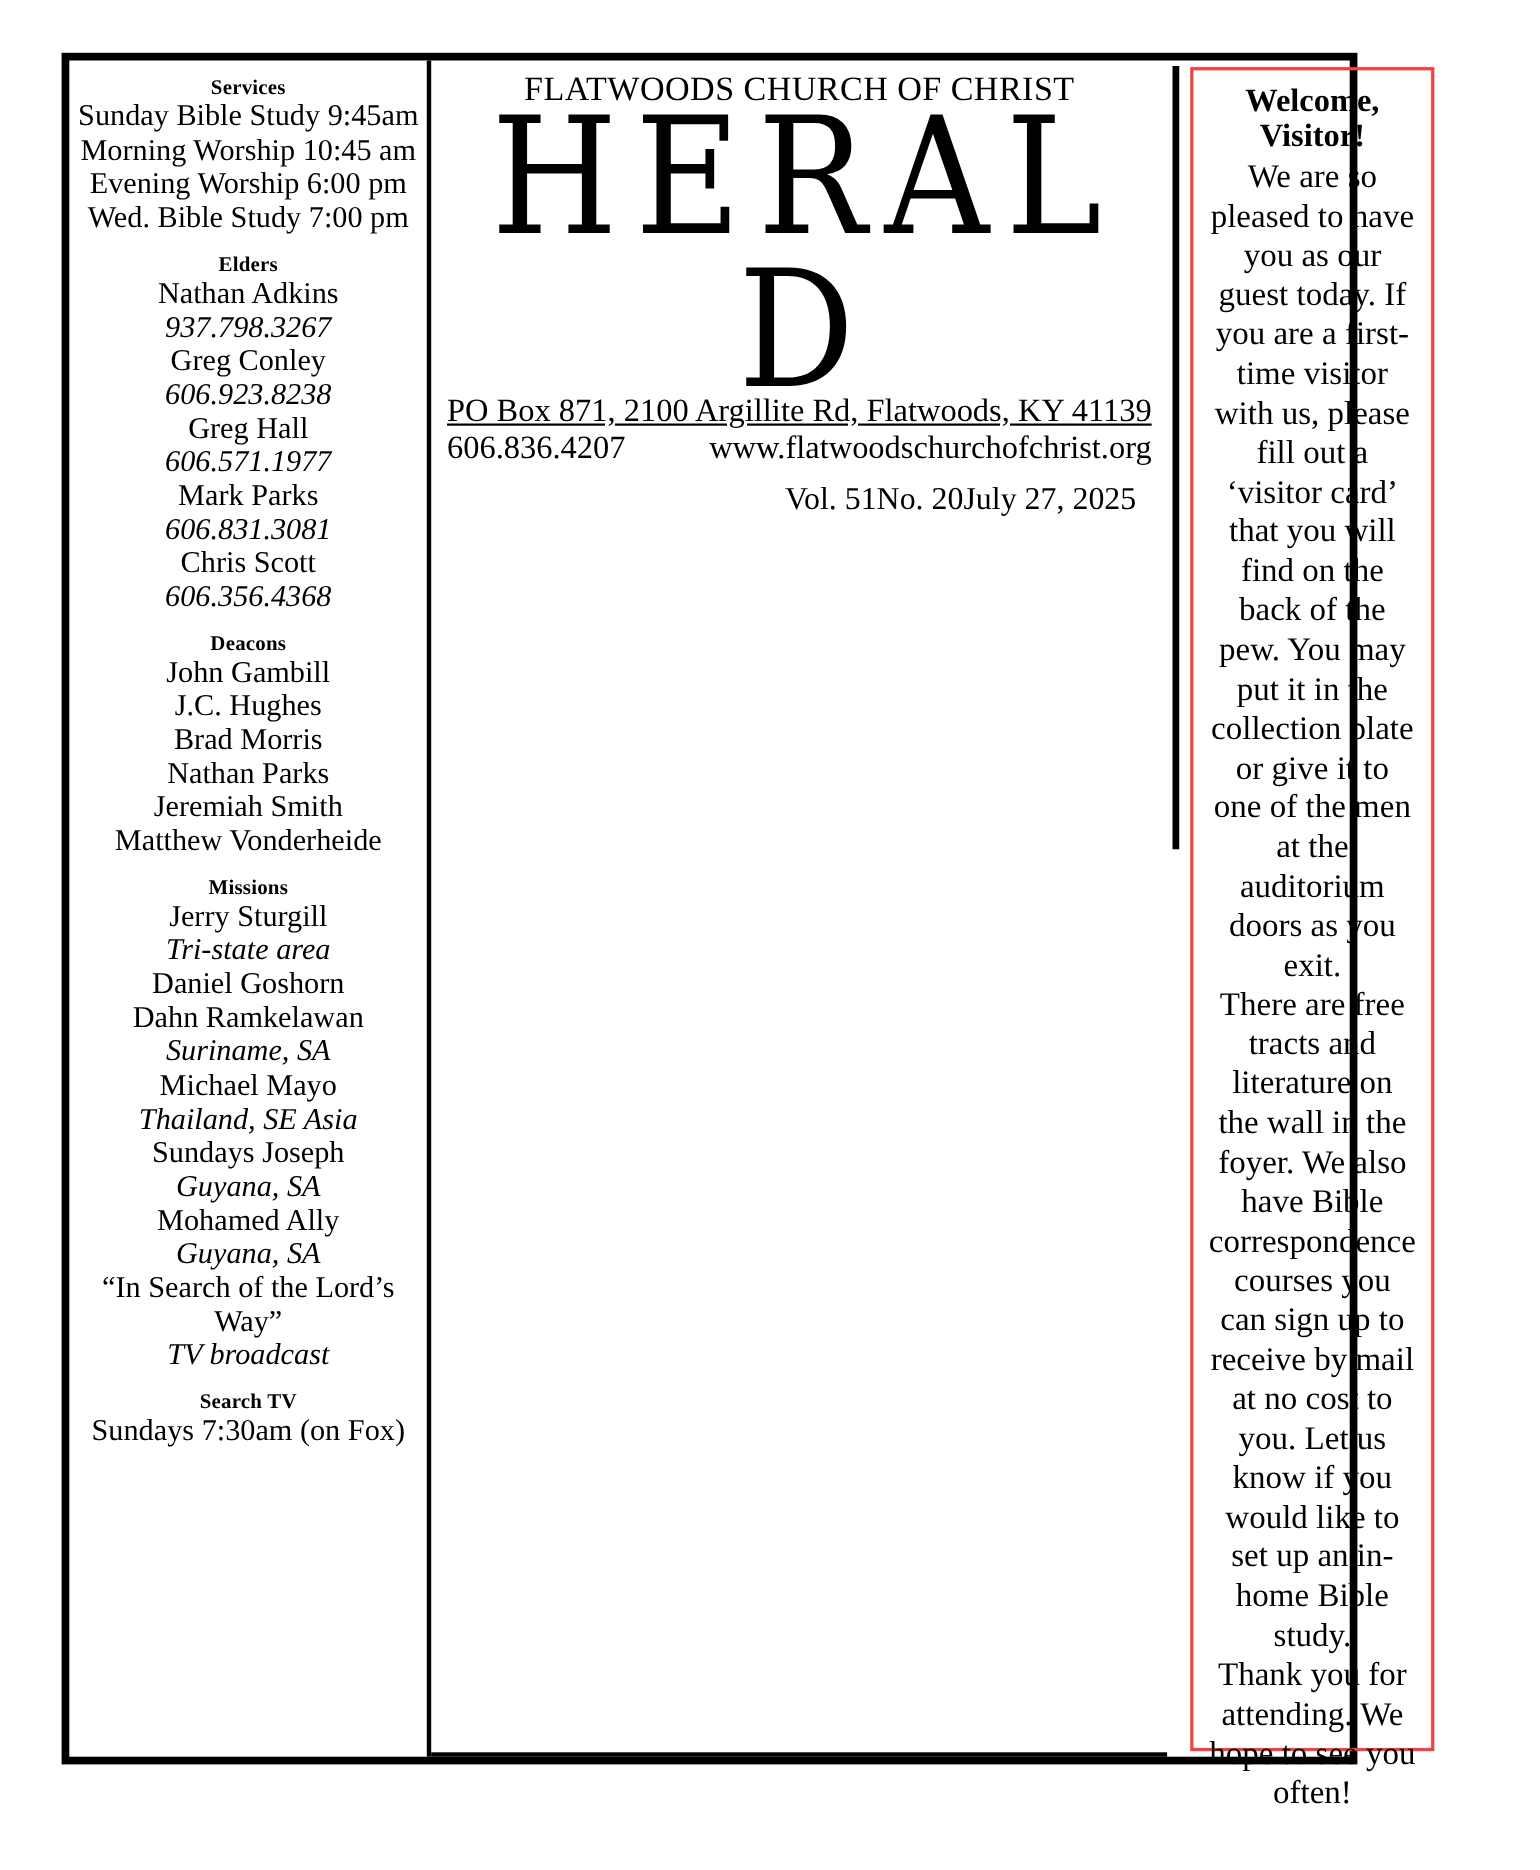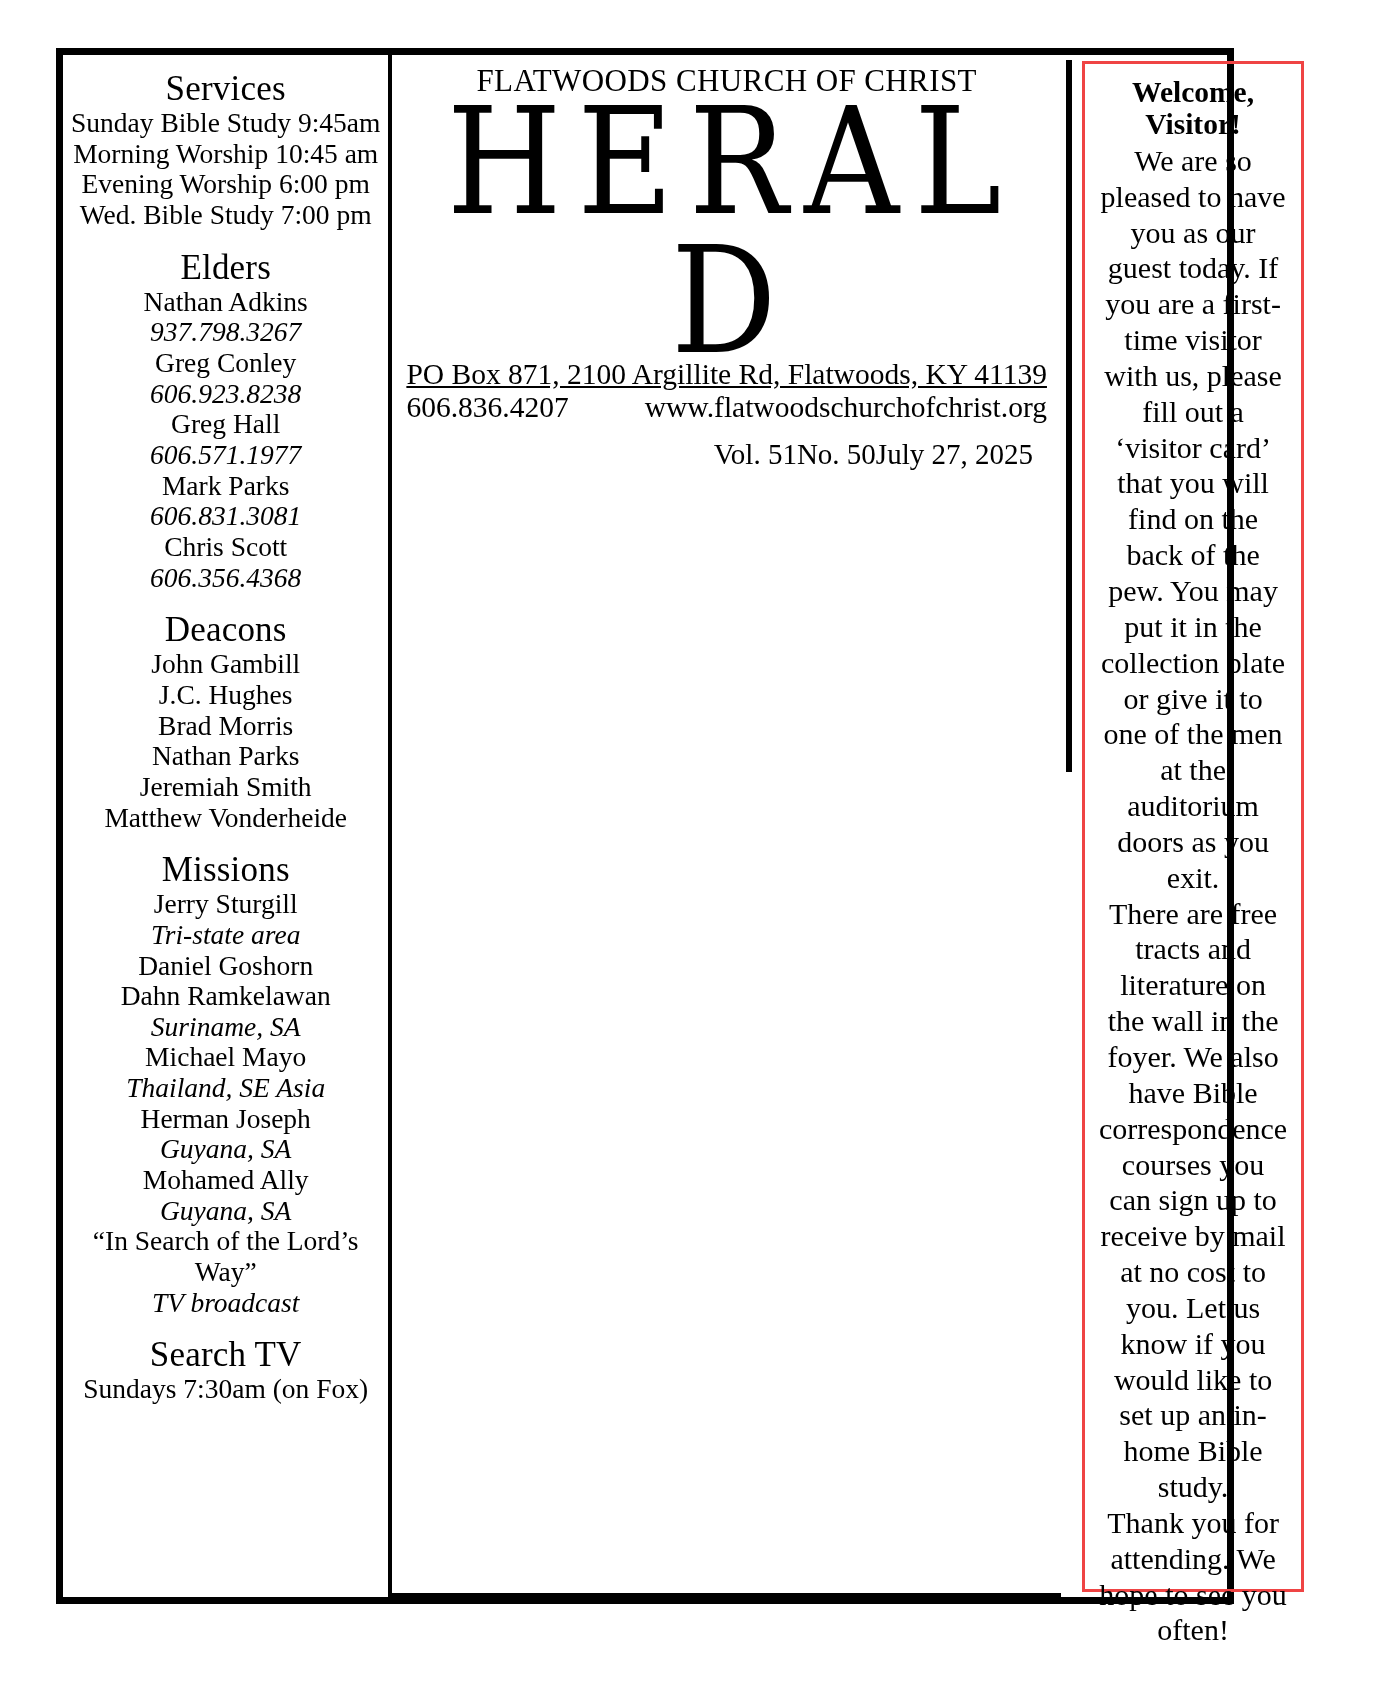--- a/index.html
+++ b/index.html
@@ -32,22 +32,22 @@
   #sidebar {
     width: 356px;
     box-sizing: border-box;
     border-right: 4px solid #000;
     padding: 14px 8px 8px 8px;
     text-align: center;
     font-size: 27.5px;
     line-height: 1.115;
   }
   .sec-head {
-    font-weight: normal;
-    font-size: 35px;
+    font-weight: bold;
+    font-size: 19px;
     margin-top: 17px;
     margin-bottom: 0;
     letter-spacing: .2px;
   }
   .sec-head.first { margin-top: 0; }
   .sb-line { white-space: nowrap; }
   .sb-line.wrap { white-space: normal; }
   .sb-sub {
     font-style: italic;
     white-space: nowrap;
@@ -205,21 +205,21 @@
       <div class="sb-line">Jeremiah Smith</div>
       <div class="sb-line">Matthew Vonderheide</div>
       <div class="sec-head">Missions</div>
       <div class="sb-line">Jerry Sturgill</div>
       <div class="sb-sub">Tri-state area</div>
       <div class="sb-line">Daniel Goshorn</div>
       <div class="sb-line">Dahn Ramkelawan</div>
       <div class="sb-sub">Suriname, SA</div>
       <div class="sb-line">Michael Mayo</div>
       <div class="sb-sub">Thailand, SE Asia</div>
-      <div class="sb-line">Herman Joseph</div>
+      <div class="sb-line">Sundays Joseph</div>
       <div class="sb-sub">Guyana, SA</div>
       <div class="sb-line">Mohamed Ally</div>
       <div class="sb-sub">Guyana, SA</div>
       <div class="sb-line wrap">“In Search of the Lord’s Way”</div>
       <div class="sb-sub">TV broadcast</div>
       <div class="sec-head">Search TV</div>
       <div class="sb-line">Sundays 7:30am (on Fox)</div>
     </aside>
 
   <div id="main">
@@ -227,21 +227,21 @@
     <header id="masthead">
       <div id="churchline">FLATWOODS CHURCH OF CHRIST</div>
       <div id="herald"><span class="hw">H</span><span class="hw">E</span><span class="hw">R</span><span class="hw">A</span><span class="hw">L</span><span class="hw">D</span></div>
       <div id="addr1">PO Box 871, 2100 Argillite Rd, Flatwoods, KY 41139</div>
       <div id="addr2row">
         <span>606.836.4207</span>
         <span>www.flatwoodschurchofchrist.org</span>
       </div>
       <div id="volrow">
         <span>Vol. 51</span>
-        <span>No. 50</span>
+        <span>No. 20</span>
         <span>July 27, 2025</span>
       </div>
     </header>
 
     <figure id="photo">
       <svg viewBox="0 0 800 712" preserveAspectRatio="none" aria-hidden="true">
         <defs>
           <linearGradient id="bgGrad" x1="0" y1="0" x2="0.35" y2="1">
             <stop offset="0%" stop-color="#9ba791"></stop>
             <stop offset="38%" stop-color="#9fa992"></stop>

